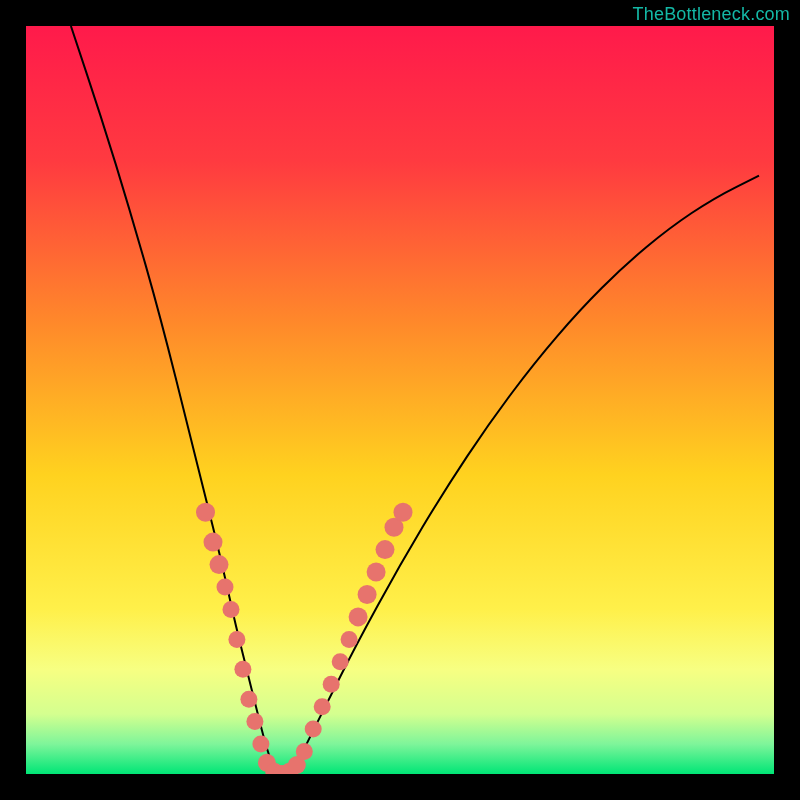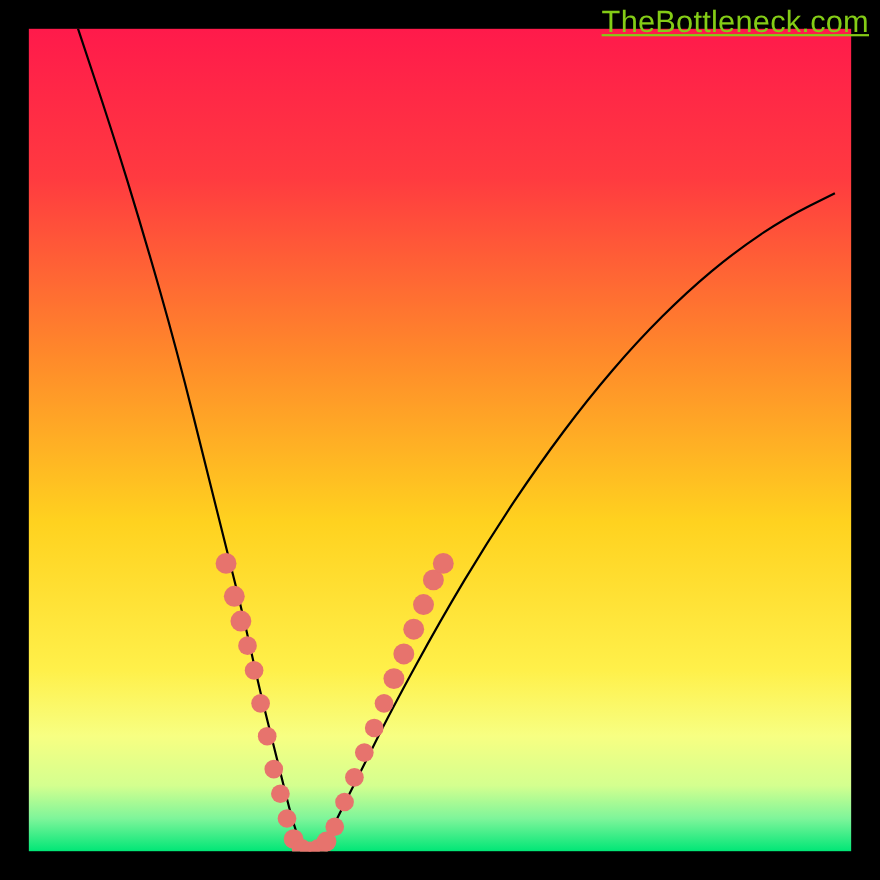--- a/index.html
+++ b/index.html
@@ -23,25 +23,24 @@
     position: absolute;
     left: 0;
     top: 0;
     width: 748px;
     height: 748px;
   }
   .watermark {
     position: absolute;
     top: 4px;
     right: 10px;
-    font-size: 28px;
+    font-size: 18px;
     font-weight: 500;
-    color: #84cc16;
+    color: #14b8a6;
     letter-spacing: 0.2px;
-    text-decoration: underline;
   }
   svg { display: block; }
   .curve {
     fill: none;
     stroke: #000;
     stroke-width: 2;
   }
   .beads {
     fill: #e7736d;
     stroke: none;

